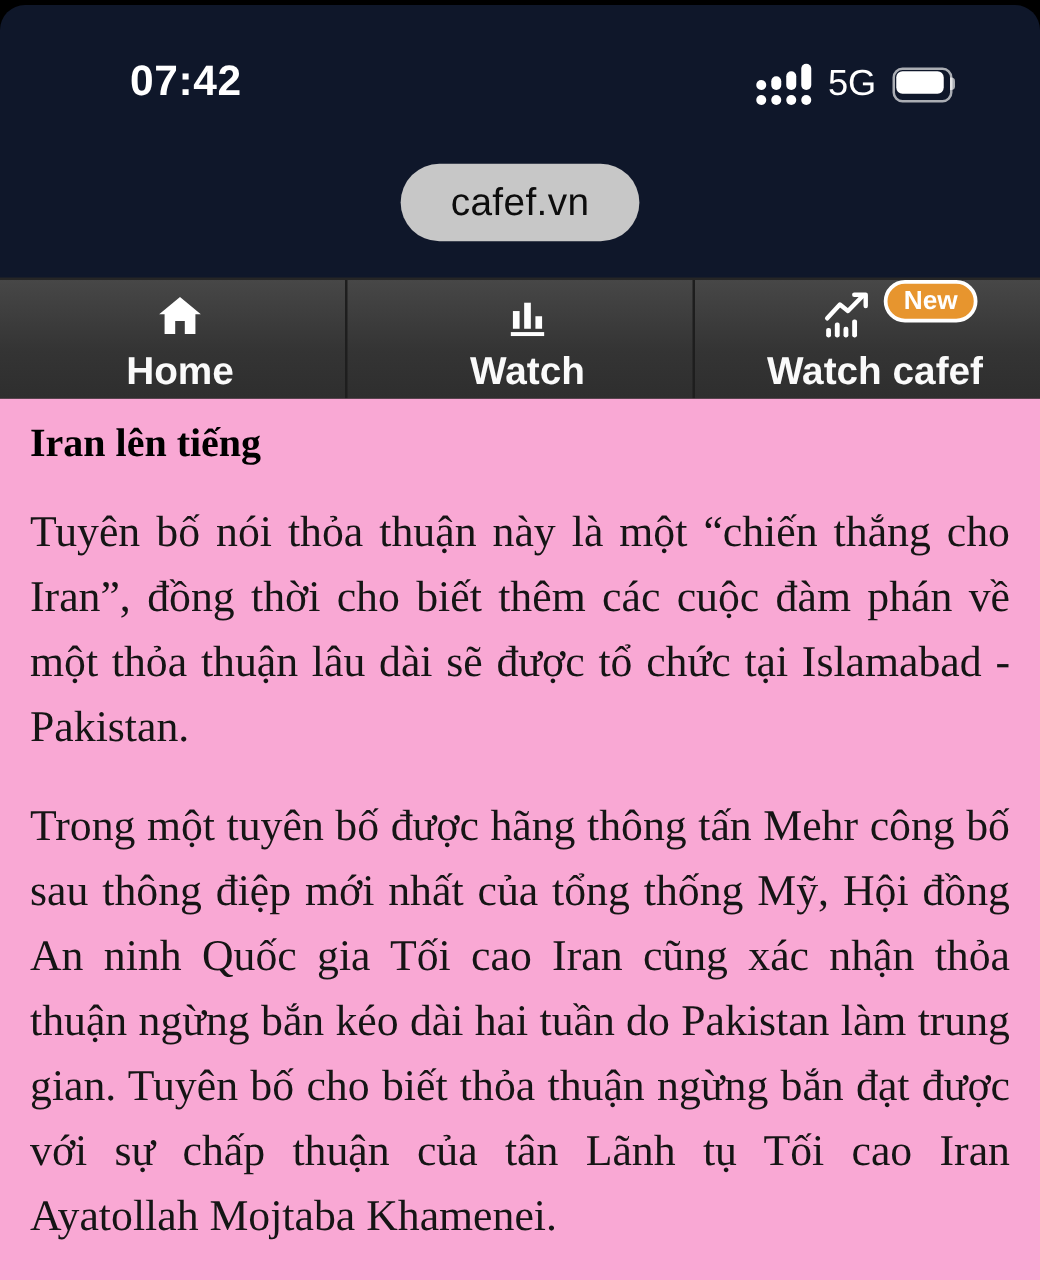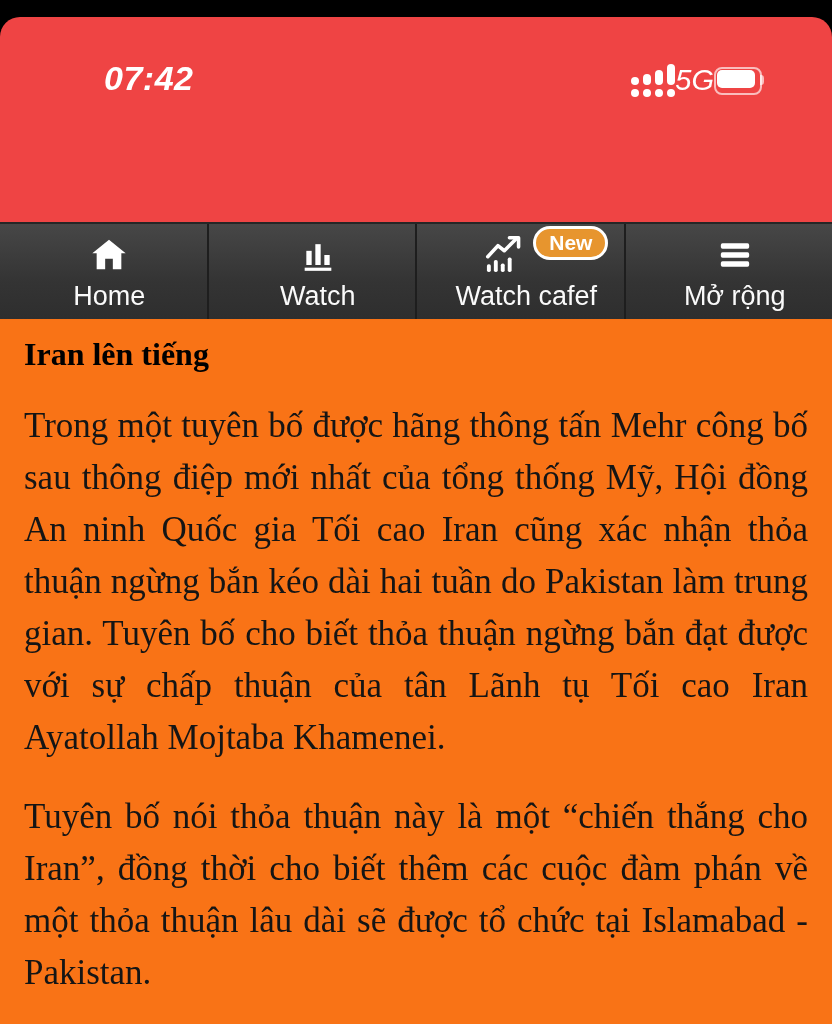--- a/index.html
+++ b/index.html
@@ -3,30 +3,30 @@
 <meta charset="utf-8">
 <style>
   html,body{margin:0;padding:0;}
   body{
     width:832px;height:1024px;position:relative;overflow:hidden;
     background:#000;font-family:"Liberation Sans",sans-serif;
     -webkit-font-smoothing:antialiased;
   }
   
   .chrome{
-    position:absolute;top:17px;left:0;width:832px;height:222px;
-    background:#ef4444;border-radius:20px 20px 0 0;font-style:italic;
+    position:absolute;top:4px;left:0;width:832px;height:222px;
+    background:#0f172a;border-radius:20px 20px 0 0;
   }
   .time{
     position:absolute;left:104px;top:42px;
     color:#fff;font-size:34px;font-weight:600;letter-spacing:.5px;
   }
   .status-icons{
     position:absolute;right:68px;top:46px;
-    display:flex;align-items:center;
+    display:flex;align-items:center;gap:13px;
   }
   
   .signal{display:flex;align-items:flex-end;gap:4px;height:34px;}
   .sig-col{display:flex;flex-direction:column;justify-content:flex-end;gap:4px;}
   .sig-top{width:8px;border-radius:4px;background:#fff;}
   .sig-dot{width:8px;height:8px;border-radius:4px;background:#fff;}
   .c1 .sig-top{height:8px}.c2 .sig-top{height:11px}.c3 .sig-top{height:15px}.c4 .sig-top{height:21px}
   .net{color:#fff;font-size:29px;font-weight:500;}
   
   .battery{position:relative;width:50px;height:26px;}
@@ -53,32 +53,32 @@
     position:absolute;top:222px;left:0;width:832px;height:97px;
     display:flex;background:linear-gradient(180deg,#474747 0%,#343434 60%,#2e2e2e 100%);
     border-top:2px solid #262626;box-sizing:border-box;
   }
   .nav-item{
     flex:1;display:flex;flex-direction:column;align-items:center;justify-content:center;
     gap:7px;border-right:2px solid #1e1e1e;position:relative;box-sizing:border-box;padding-left:12px;
   }
   .nav-item:last-child{border-right:none;}
   .nav-icon{height:42px;display:flex;align-items:center;justify-content:center;position:relative;}
-  .nav-label{font-size:27px;color:#fafafa;line-height:1;}
+  .nav-label{font-size:31px;color:#fafafa;line-height:1;font-weight:bold;}
   .badge{
     position:absolute;left:calc(100% + 8px);top:-8px;
     background:#e7952e;border:3px solid #fff;border-radius:999px;
     color:#fff;font-size:21px;font-weight:700;padding:2px 13px;line-height:1.15;
     white-space:nowrap;
   }
   .shift-left{margin-left:-46px;}
   
   .article{
     position:absolute;top:319px;left:0;width:832px;bottom:0;
-    background:#f97316;padding:16px 24px 0;box-sizing:border-box;
+    background:#f9a8d4;padding:16px 24px 0;box-sizing:border-box;
     font-family:"Liberation Serif","DejaVu Serif",serif;
   }
   .article h1{
     margin:0;font-size:32px;font-weight:700;color:#000;line-height:1.2;
   }
   .article p{
     margin:27px 0 0;font-size:35px;line-height:52px;color:#151515;
     text-align:justify;
   }
 </style>
@@ -106,20 +106,21 @@
           <div class="sig-dot"></div>
         </div>
     </div>
     <div class="net">5G</div>
     <div class="battery">
       <div class="batt-body"></div>
       <div class="batt-fill"></div>
       <div class="batt-nub"></div>
     </div>
   </div>
+  <div class="url-pill">cafef.vn</div>
 </div>
 
 <div class="nav">
 
   <div class="nav-item">
     <div class="nav-icon">
       <svg width="40" height="40" viewBox="0 0 24 24" fill="#fff">
         <path d="M12 2.8 22 11h-2.6v9.5h-5.1v-6.2H9.7v6.2H4.6V11H2z"></path>
       </svg>
     </div>
@@ -147,30 +148,20 @@
         <rect x="11.7" y="17" width="2.3" height="5" rx="1"></rect>
         <rect x="15.8" y="13.5" width="2.3" height="8.5" rx="1"></rect>
         <path d="M4 13 L10 6.5 L13.8 9.5 L21 2.2" stroke="#fff" stroke-width="2.1" fill="none" stroke-linecap="round" stroke-linejoin="round"></path>
         <path d="M16.8 1.8 H22.2 V7.2" stroke="#fff" stroke-width="2.1" fill="none" stroke-linecap="round" stroke-linejoin="round"></path>
       </svg>
       <span class="badge">New</span>
     </div>
     <div class="nav-label">Watch cafef</div>
   </div>
 
-  <div class="nav-item">
-    <div class="nav-icon">
-      <svg width="40" height="40" viewBox="0 0 24 24" fill="#fff">
-        <rect x="3.5" y="5" width="17" height="3.2" rx="1"></rect>
-        <rect x="3.5" y="10.4" width="17" height="3.2" rx="1"></rect>
-        <rect x="3.5" y="15.8" width="17" height="3.2" rx="1"></rect>
-      </svg>
-    </div>
-    <div class="nav-label">Mở rộng</div>
-  </div>
 
 </div>
 
 <div class="article">
   <h1>Iran lên tiếng</h1>
+  <p>Tuyên bố nói thỏa thuận này là một “chiến thắng cho Iran”, đồng thời cho biết thêm các cuộc đàm phán về một thỏa thuận lâu dài sẽ được tổ chức tại Islamabad - Pakistan.</p>
   <p>Trong một tuyên bố được hãng thông tấn Mehr công bố sau thông điệp mới nhất của tổng thống Mỹ, Hội đồng An ninh Quốc gia Tối cao Iran cũng xác nhận thỏa thuận ngừng bắn kéo dài hai tuần do Pakistan làm trung gian. Tuyên bố cho biết thỏa thuận ngừng bắn đạt được với sự chấp thuận của tân Lãnh tụ Tối cao Iran Ayatollah Mojtaba Khamenei.</p>
-  <p>Tuyên bố nói thỏa thuận này là một “chiến thắng cho Iran”, đồng thời cho biết thêm các cuộc đàm phán về một thỏa thuận lâu dài sẽ được tổ chức tại Islamabad - Pakistan.</p>
 </div>
 
 </body></html>

